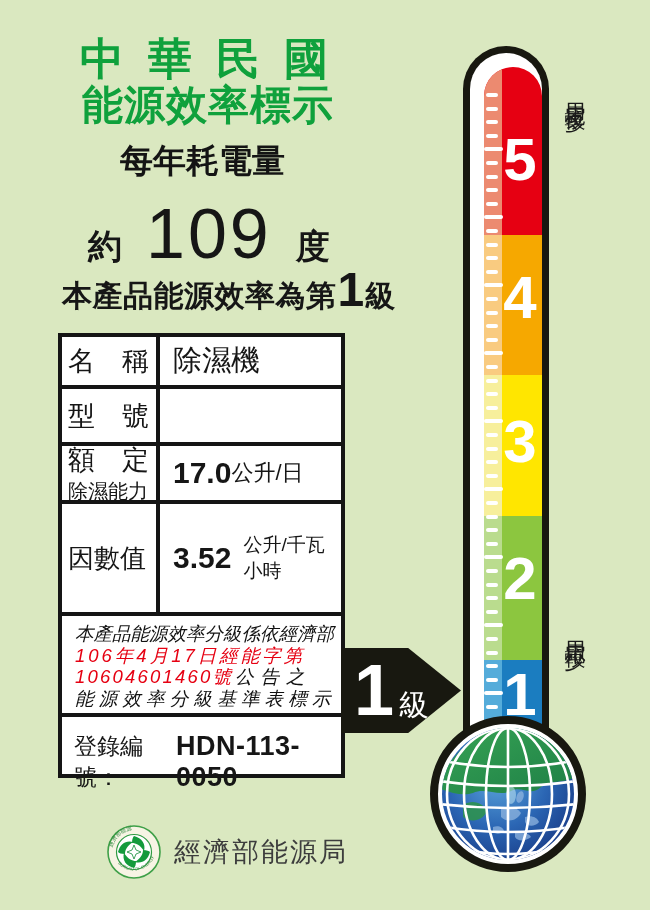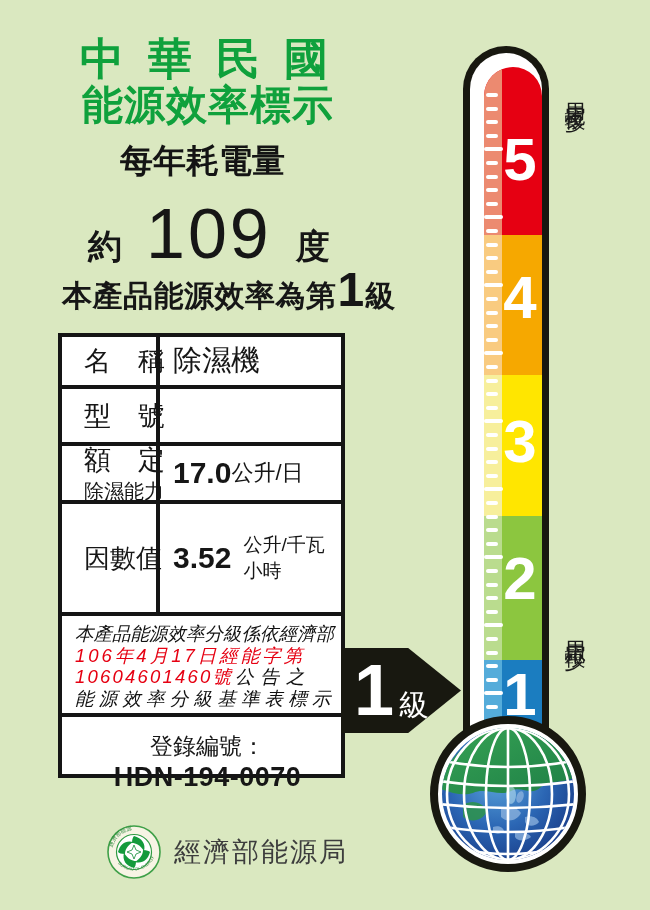--- a/index.html
+++ b/index.html
@@ -23,40 +23,40 @@
   .c-value{font-size:70px;font-weight:normal;letter-spacing:3px;}
 
   .grade-line{left:62px;top:262px;display:flex;align-items:baseline;white-space:nowrap;}
   .g-prefix,.g-suffix{font-size:30px;font-weight:bold;letter-spacing:0.5px;}
   .g-grade{font-size:48px;font-weight:bold;padding:0 1px;}
 
   
   .info-table{left:58px;top:333px;width:287px;background:#fff;border:4px solid var(--line);display:flex;flex-direction:column;}
   .t-row{display:flex;border-top:4px solid var(--line);}
   .t-row:first-child{border-top:none;}
-  .t-label{width:98px;border-right:4px solid var(--line);display:flex;flex-direction:column;justify-content:center;padding-left:22px;}
+  .t-label{width:98px;border-right:4px solid var(--line);display:flex;flex-direction:column;justify-content:center;padding-left:6px;}
   .t-value{flex:1;display:flex;align-items:center;padding-left:13px;}
   .lbl-main{font-size:27px;white-space:nowrap;}
   .lbl-sub{font-size:20px;white-space:nowrap;}
   .lbl-sub3{font-size:26px;white-space:nowrap;}
   .val-cjk{font-size:29px;}
   .val-model{font-size:31px;font-weight:bold;letter-spacing:0.5px;}
   .val-num{font-size:30px;font-weight:bold;text-align:center;}
   .unit{font-size:22px;}
   .unit-small{font-size:19px;margin-left:12px;}
   .row-h1{height:48px;}.row-h2{height:57px;}.row-h3{height:58px;}.row-h4{height:112px;}
 
   .ann-cell{height:101px;padding:7px 12px 0 13px;font-size:18.5px;line-height:21.5px;color:#111;}
   .ann-line{white-space:nowrap;font-style:italic;}
   .ann-l2{color:var(--red);letter-spacing:3px;}
   .ann-red3{color:var(--red);letter-spacing:2.2px;}
   .ann-black3{color:#111;letter-spacing:7px;margin-left:2px;}
   .ann-l4{letter-spacing:5.2px;}
 
-  .reg-cell{height:61px;display:flex;align-items:center;padding:14px 0 0 12px;flex-direction:column;}
+  .reg-cell{height:61px;display:flex;align-items:flex-start;padding:14px 0 0 12px;}
   .reg-label{font-size:23px;}
   .reg-num{font-size:27px;font-weight:bold;letter-spacing:0.5px;}
 
   .agency-row{left:106px;top:824px;display:flex;align-items:center;gap:12px;}
   .agency-name{font-size:27px;color:#3D3D3D;letter-spacing:2px;}
 
   
   .tube{left:463px;top:46px;width:86px;height:714px;background:#181810;border-radius:43px 43px 0 0;}
   .tube-white{position:absolute;left:7px;top:7px;width:72px;height:707px;background:#fff;border-radius:36px 36px 0 0;}
   .tube-fill{position:absolute;left:14px;top:14px;width:58px;height:700px;border-radius:29px 29px 0 0;overflow:hidden;}
@@ -132,21 +132,21 @@
   <div class="t-row ann-cell" style="display:block;">
     <div class="ann-line">本產品能源效率分級係依經濟部</div>
     <div class="ann-line ann-l2">106年4月17日經能字第</div>
     <div class="ann-line">
       <span class="ann-red3">10604601460號</span><span class="ann-black3">公告之</span>
     </div>
     <div class="ann-line ann-l4">能源效率分級基準表標示</div>
   </div>
   <div class="t-row reg-cell">
     <span class="reg-label">登錄編號：</span>
-    <span class="reg-num">HDN-194-0070</span>
+    <span class="reg-num">HDN-113-0050</span>
   </div>
 </div>
 
 <div class="abs agency-row">
   <svg width="56" height="56" viewBox="0 0 56 56">
     <defs>
         <path id="sealTop" d="M 28 6 A 22 22 0 0 1 50 28"></path>
           <path id="sealTopL" d="M 6 28 A 22 22 0 0 1 28 6"></path>
           <path id="sealBot" d="M 7 31 A 22 22 0 0 0 49 31"></path>
       </defs>

